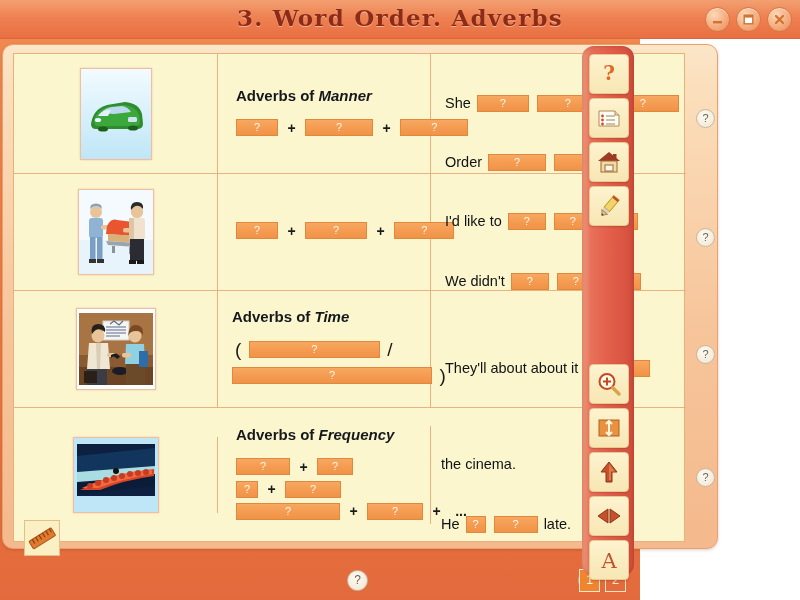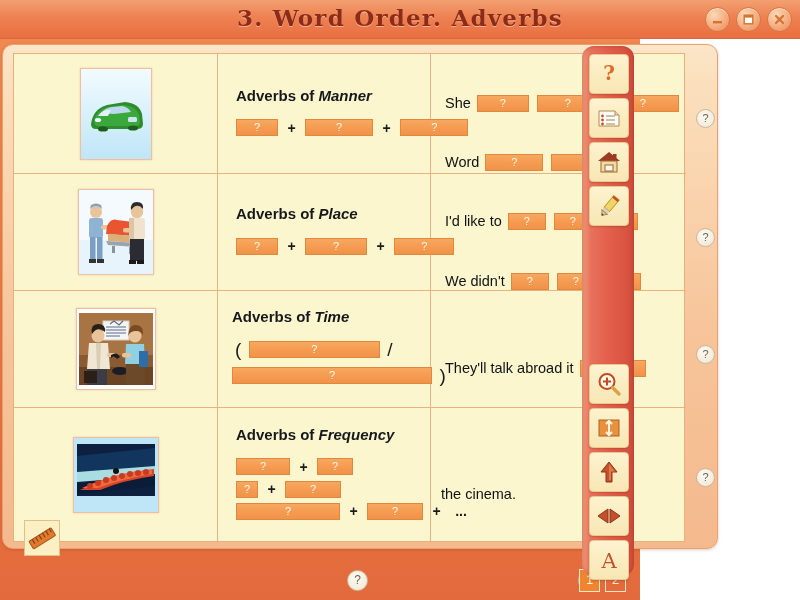--- a/index.html
+++ b/index.html
@@ -63,21 +63,21 @@
     box-sizing: border-box;
   }
 
   
   .row {
     position: absolute; left: 0; width: 672px;
     border-bottom: 1px solid #eab27f;
     box-sizing: border-box;
     display: flex;
   }
-  .row.last { border-bottom: none; }
+  .row.last { border-bottom: none; align-items: center; }
 
   .cell-img {
     width: 204px;
     display: flex; align-items: center; justify-content: center;
     border-right: 1px solid #eab27f;
     box-sizing: border-box;
   }
   .cell-mid {
     width: 213px;
     border-right: 1px solid #eab27f;
@@ -262,21 +262,21 @@
           </div>
         </div>
         <div class="cell-right">
           <div class="sent">
             <span class="lbl">She</span>
             <span class="blank" style="width:52px;">?</span>
             <span class="blank" style="width:62px;">?</span>
             <span class="blank" style="width:72px;">?</span>
           </div>
           <div class="sent">
-            <span class="lbl">Word</span>
+            <span class="lbl">Order</span>
             <span class="blank" style="width:58px;">?</span>
             <span class="blank" style="width:68px;">?</span>
           </div>
         </div>
       </div>
 
       <div class="row" style="top:120px;height:117px;">
         <div class="cell-img">
           <div class="thumb" style="width:74px;height:84px;">
             <svg width="74" height="84" viewBox="0 0 74 84">
@@ -304,21 +304,20 @@
               <rect x="50" y="28" width="16" height="22" rx="3" fill="#f0e2cc"></rect>
               <path d="M50 28 h5 v22 h-5z" fill="#d9c7a8"></path>
               <rect x="51" y="49" width="14" height="22" fill="#2b2b33"></rect>
               <rect x="50" y="70" width="7" height="4" fill="#1a1a1a"></rect>
               <rect x="58" y="70" width="7" height="4" fill="#1a1a1a"></rect>
               <rect x="44" y="38" width="10" height="4.5" rx="2" fill="#e8c49a"></rect>
             </svg>
           </div>
         </div>
         <div class="cell-mid">
-          <div class="heading"><span>Adverbs of </span><i>Place</i></div>
           <div class="formula-line">
             <span class="blank" style="width:42px;">?</span>
             <span class="plus">+</span>
             <span class="blank" style="width:62px;">?</span>
             <span class="plus">+</span>
             <span class="blank" style="width:60px;">?</span>
           </div>
         </div>
         <div class="cell-right">
           <div class="sent">
@@ -375,21 +374,21 @@
             <span class="blank" style="width:131px;">?</span>
             <span class="paren">/</span>
           </div>
           <div class="formula-line">
             <span class="blank" style="width:200px;">?</span>
             <span class="paren">)</span>
           </div>
         </div>
         <div class="cell-right">
           <div class="sent">
-            <span class="lbl">They'll talk abroad it</span>
+            <span class="lbl">They'll about about it</span>
             <span class="blank" style="width:66px;">?</span>
           </div>
         </div>
       </div>
 
       <div class="row last" style="top:354px;height:134px;">
         <div class="cell-img">
           <div class="thumb" style="width:84px;height:74px;">
             <svg width="84" height="74" viewBox="0 0 84 74">
               <rect width="84" height="74" fill="#bfe6f7"></rect>
@@ -430,20 +429,26 @@
             <span class="plus">+</span>
             <span class="blank" style="width:56px;">?</span>
             <span class="plus">+</span>
             <span class="plus">...</span>
           </div>
         </div>
         <div class="cell-right" style="padding-left:10px;">
           <div class="sent">
             <span class="lbl">the cinema.</span>
           </div>
+          <div class="sent">
+            <span class="lbl">He</span>
+            <span class="blank" style="width:20px;">?</span>
+            <span class="blank" style="width:44px;">?</span>
+            <span class="lbl">late.</span>
+          </div>
         </div>
       </div>
 
     </div>
 
     <div class="rowhelp" style="left:693px; top:64px;">?</div>
     <div class="rowhelp" style="left:693px; top:183px;">?</div>
     <div class="rowhelp" style="left:693px; top:300px;">?</div>
     <div class="rowhelp" style="left:693px; top:423px;">?</div>
   </div>

